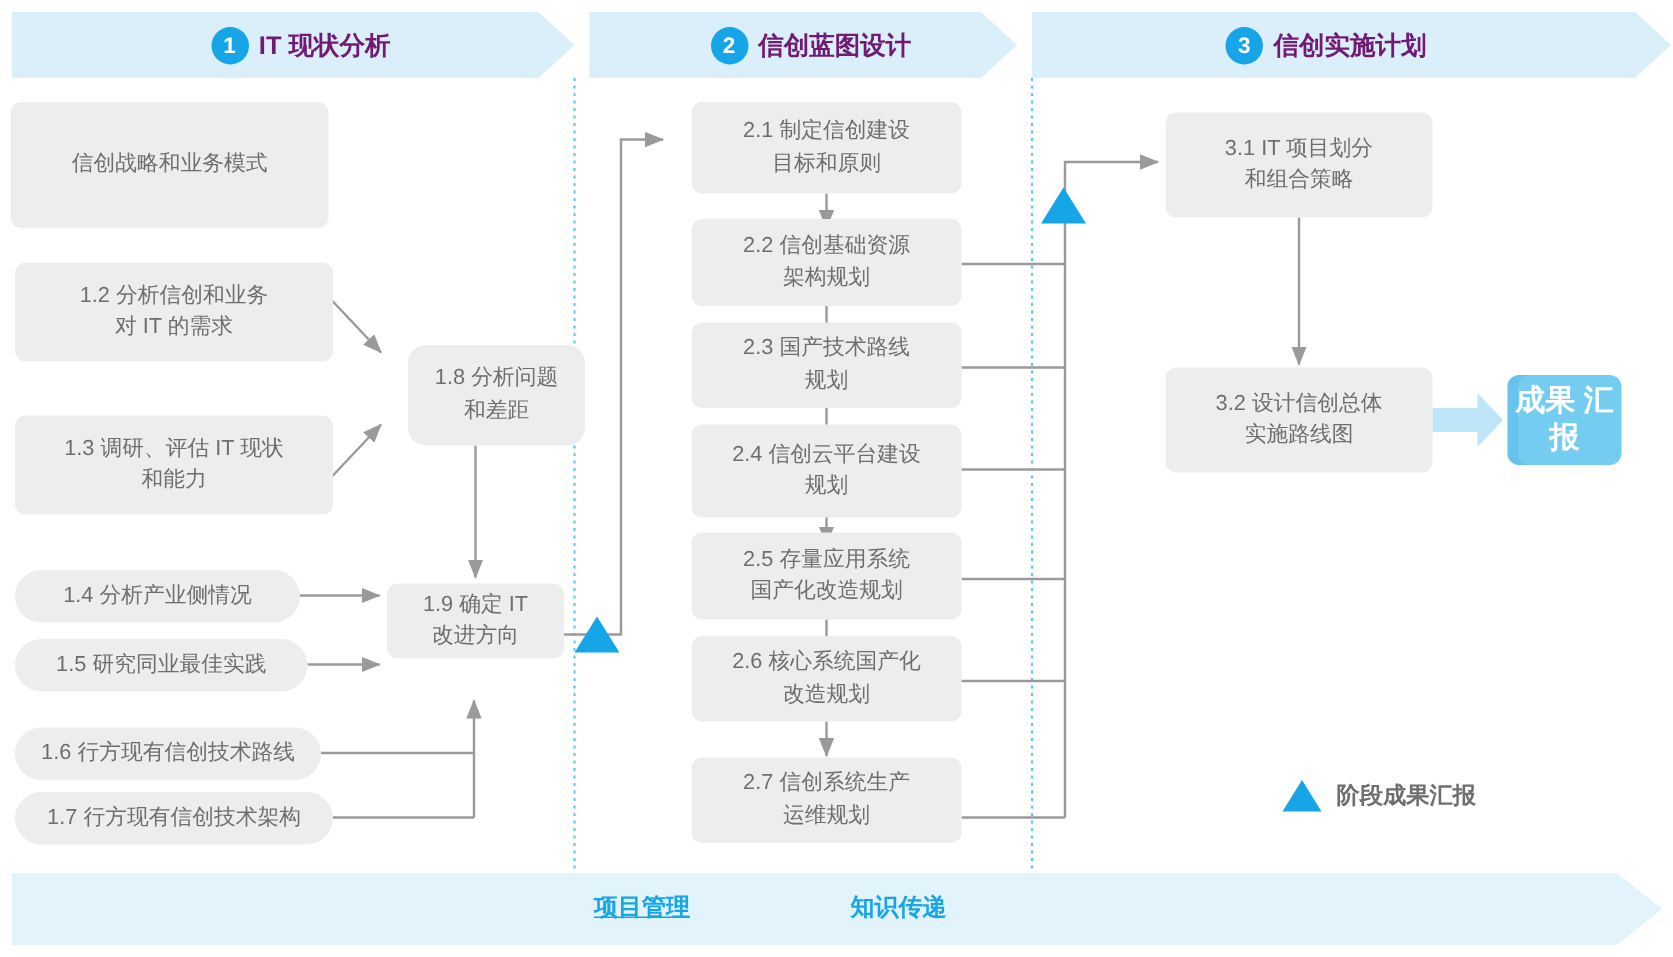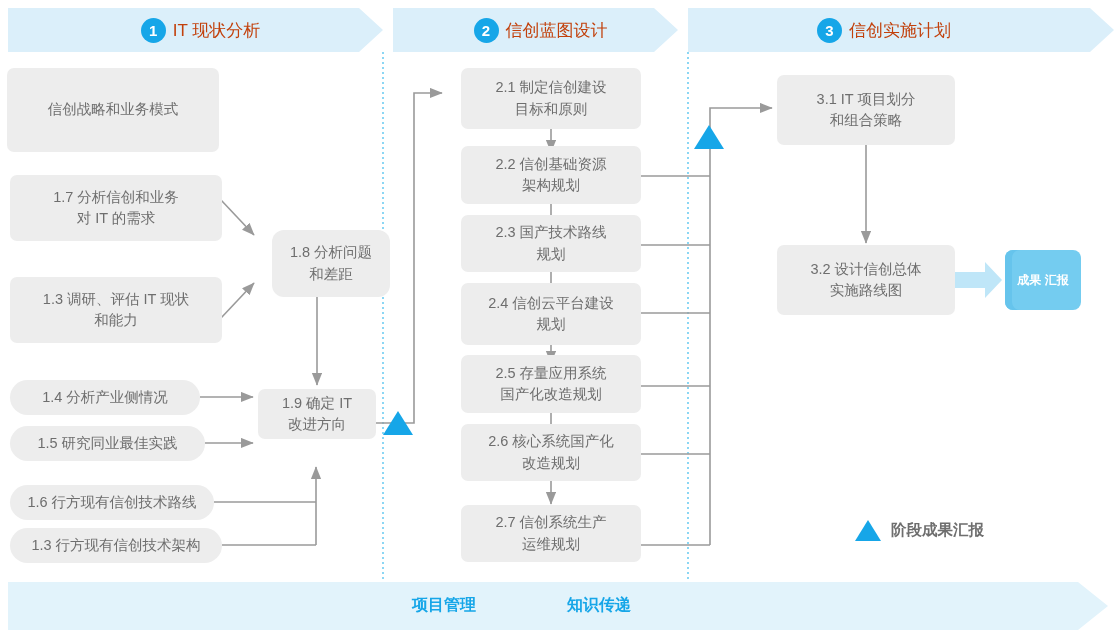--- a/index.html
+++ b/index.html
@@ -11,32 +11,32 @@
   .phase-seg{position:absolute;top:0;height:44px;background:#DBEFFA;
              display:flex;align-items:center;justify-content:center;}
   .phase-chev{position:absolute;top:0;height:44px;width:34px;background:#ffffff;
               clip-path:polygon(0 0,34px 0,34px 44px,0 44px,24px 22px);}
   .phase-end{position:absolute;top:0;height:44px;width:34px;background:#DBEFFA;
              clip-path:polygon(0 0,10px 0,34px 22px,10px 44px,0 44px);}
   .phase-num{width:25px;height:25px;border-radius:50%;background:#16A6E8;
              color:#fff;font-size:15px;font-weight:bold;display:flex;
              align-items:center;justify-content:center;margin-right:7px;
              line-height:1;}
-  .phase-label{color:#c2410c;font-size:17px;font-weight:normal;white-space:nowrap;}
+  .phase-label{color:#701a75;font-size:17px;font-weight:bold;white-space:nowrap;}
 
   
   .box{position:absolute;background:#EDEDED;border-radius:7px;color:#6E6E6E;
        font-size:14.5px;line-height:1.45;display:flex;align-items:center;
        justify-content:center;text-align:center;box-sizing:border-box;
        padding:4px 8px;}
   .box span{display:block;}
 
   
   #result-box{position:absolute;left:1005px;top:250px;width:76px;height:60px;
-      background:#74CCF0;border-radius:8px;color:#ffffff;font-size:12px;
+      background:#74CCF0;border-radius:8px;color:#ffffff;font-size:20px;
       font-weight:bold;line-height:1.25;display:flex;align-items:center;
       justify-content:center;text-align:center;
       box-shadow:inset 7px 0 0 0 #66C4EC;}
 
   
   #bottom-banner{position:absolute;left:8px;top:582px;width:1100px;height:48px;
       background:#E2F3FB;
       clip-path:polygon(0 0,1070px 0,1100px 24px,1070px 48px,0 48px);}
   .bottom-label{position:absolute;top:595px;color:#16A6E8;font-size:16px;
       font-weight:bold;white-space:nowrap;}
@@ -129,41 +129,41 @@
   <path d="M955 272 H985 V262 L1002 280 L985 298 V288 H955 Z" fill="#BFE6F8"></path>
 </svg>
 
 <div class="box" style="left:7px;top:68px;width:212px;height:84px;">
   <span>
   <span>信创战略和业务模式</span>
     </span>
 </div>
 <div class="box" style="left:10px;top:175px;width:212px;height:66px;">
   <span>
-      <span>1.7 分析信创和业务</span>
+      <span>1.2 分析信创和业务</span>
   <span>对 IT 的需求</span>
     </span>
 </div>
 <div class="box" style="left:10px;top:277px;width:212px;height:66px;">
   <span>
       <span>1.3 调研、评估 IT 现状</span>
   <span>和能力</span>
     </span>
 </div>
 <div class="box" style="left:10px;top:380px;width:190px;height:35px;border-radius:18px;">
   <span>1.4 分析产业侧情况</span>
 </div>
 <div class="box" style="left:10px;top:426px;width:195px;height:35px;border-radius:18px;">
   <span>1.5 研究同业最佳实践</span>
 </div>
 <div class="box" style="left:10px;top:485px;width:204px;height:35px;border-radius:18px;">
   <span>1.6 行方现有信创技术路线</span>
 </div>
 <div class="box" style="left:10px;top:528px;width:212px;height:35px;border-radius:18px;">
-  <span>1.3 行方现有信创技术架构</span>
+  <span>1.7 行方现有信创技术架构</span>
 </div>
 <div class="box" style="left:272px;top:230px;width:118px;height:67px;border-radius:12px;">
   <span>
       <span>1.8 分析问题</span>
   <span>和差距</span>
     </span>
 </div>
 <div class="box" style="left:258px;top:389px;width:118px;height:50px;">
   <span>
       <span>1.9 确定 IT</span>
@@ -234,14 +234,14 @@
 
 <div class="milestone" style="left:383px;top:411px;"></div>
 <div class="milestone" style="left:694px;top:125px;"></div>
 
 <div id="legend">
   <div class="tri"></div>
   <div class="txt">阶段成果汇报</div>
 </div>
 
 <div id="bottom-banner"></div>
-<div class="bottom-label" style="left:412px;">项目管理</div>
+<div class="bottom-label" style="left:396px;text-decoration:underline;">项目管理</div>
 <div class="bottom-label" style="left:567px;">知识传递</div>
 
 </body></html>

